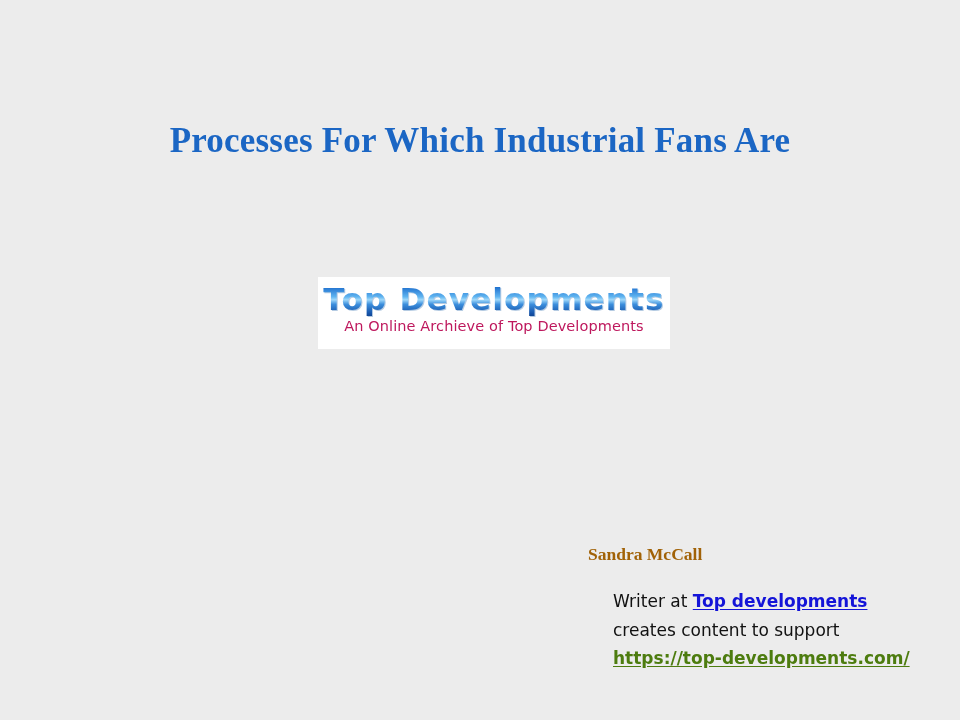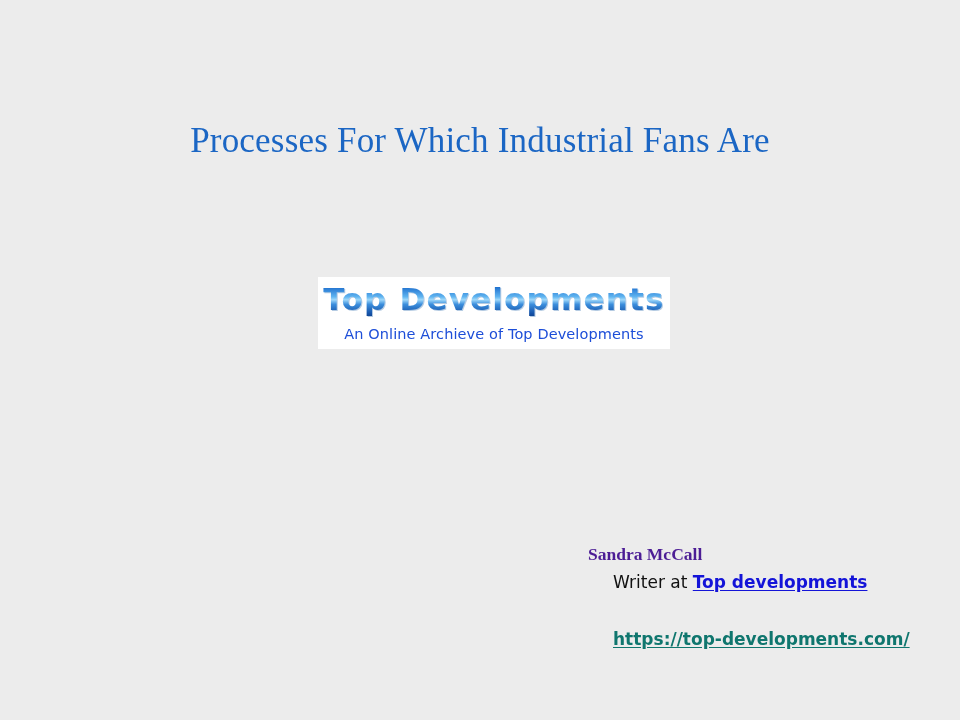--- a/index.html
+++ b/index.html
@@ -24,21 +24,21 @@
   
   .title-block {
     position: absolute;
     left: 0;
     top: 118px;
     width: 960px;
     text-align: center;
   }
   .title-line {
     font-family: "Liberation Serif", "DejaVu Serif", serif;
-    font-weight: normal;
+    font-weight: bold;
     font-size: 35px;
     line-height: 45px;
     color: #1B66C4;
     letter-spacing: 0.2px;
     white-space: nowrap;
   }
 
   
   .logo-box {
     position: absolute;
@@ -71,60 +71,60 @@
         #1552A8 88%,
         #0E3E86 100%);
     -webkit-background-clip: text;
     background-clip: text;
     color: transparent;
     -webkit-text-fill-color: transparent;
     text-shadow: none;
     filter: drop-shadow(1px 1px 0 rgba(90,140,190,0.45));
   }
   .logo-tagline {
-    margin-top: 8px;
+    margin-top: 0;
     font-family: "DejaVu Sans", sans-serif;
     font-size: 14.5px;
     font-weight: normal;
-    color: #1d4ed8;
+    color: #be185d;
     letter-spacing: 0.1px;
     white-space: nowrap;
   }
 
   
   .author-block {
     position: absolute;
     left: 588px;
     top: 543px;
     width: 350px;
   }
   .author-name {
     font-family: "Liberation Serif", "DejaVu Serif", serif;
     font-weight: bold;
     font-size: 17.5px;
     line-height: 22px;
-    color: #4c1d95;
-    margin-bottom: 3px;
+    color: #a16207;
+    margin-bottom: 22px;
   }
   .author-body {
     font-family: "DejaVu Sans", sans-serif;
     font-size: 17px;
     line-height: 28.5px;
     color: #111111;
     margin-left: 25px;
   }
   .author-body .lnk {
     color: #1414D8;
     font-weight: bold;
     text-decoration: underline;
     text-underline-offset: 2px;
     cursor: pointer;
   }
   .author-body .url {
-    color: #0f766e;
+    color: #4d7c0f;
     font-weight: bold;
     text-decoration: underline;
     text-underline-offset: 2px;
     cursor: pointer;
     display: inline-block;
   }
 </style>
 </head>
 <body>
 
@@ -136,18 +136,18 @@
 
   <div class="logo-box">
     <div class="logo-wordmark">Top Developments</div>
     <div class="logo-tagline">An Online Archieve of Top Developments</div>
   </div>
 
   <div class="author-block">
     <div class="author-name">Sandra McCall</div>
     <div class="author-body">
       <span>Writer at </span><span class="lnk">Top developments</span><br>
-      <br>
+      <span>creates content to support</span><br>
       <span class="url">https://top-developments.com/</span>
     </div>
   </div>
 
 </div>
 
 </body></html>

